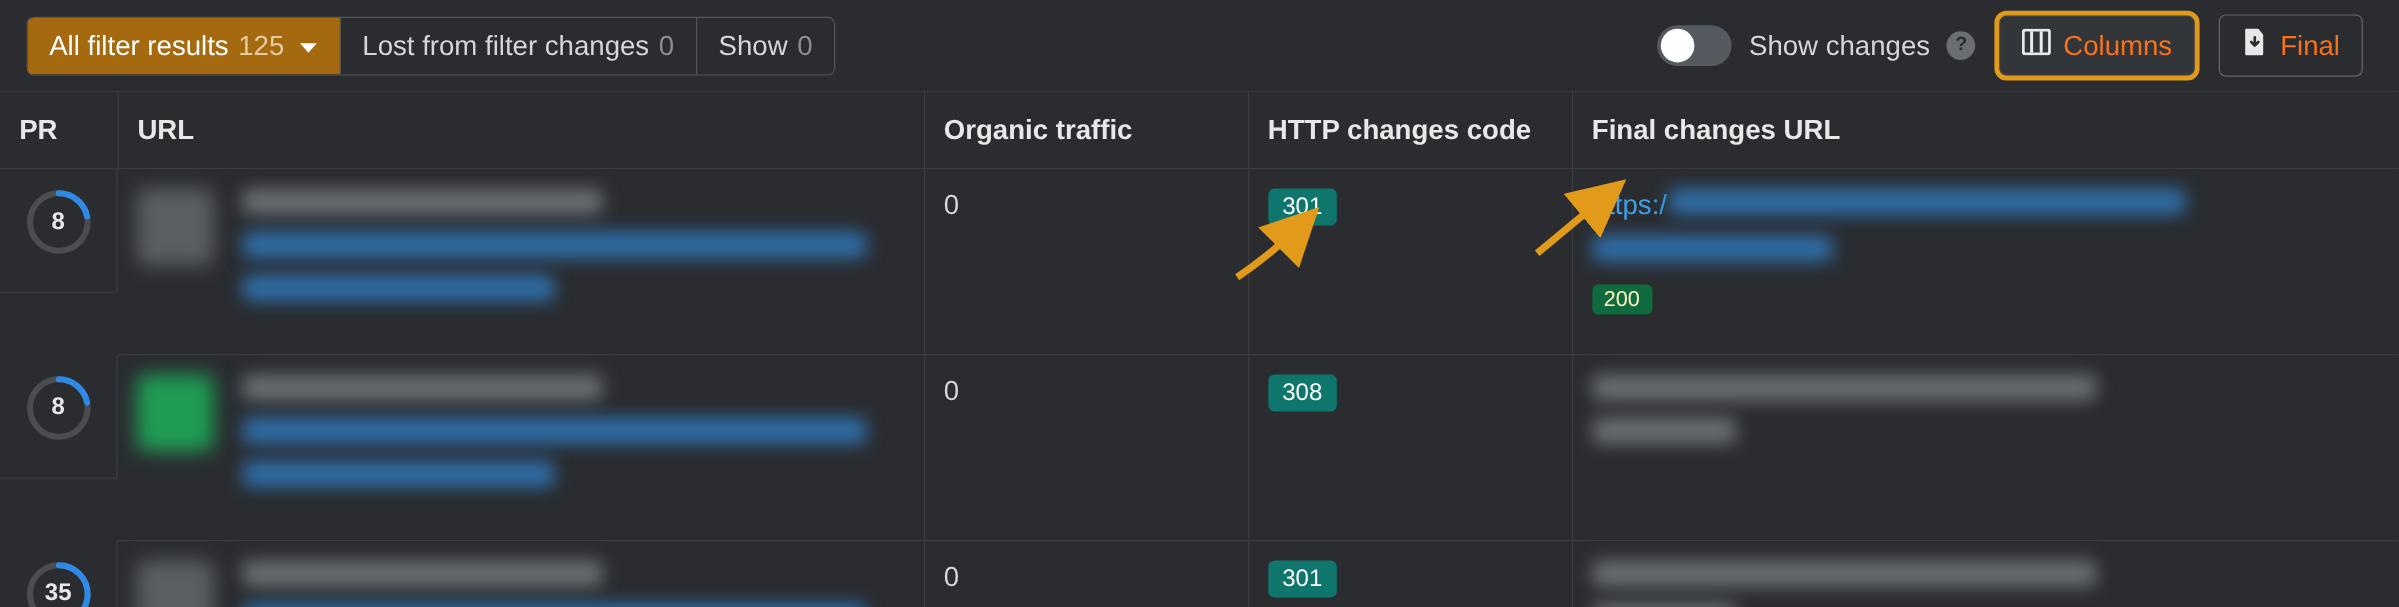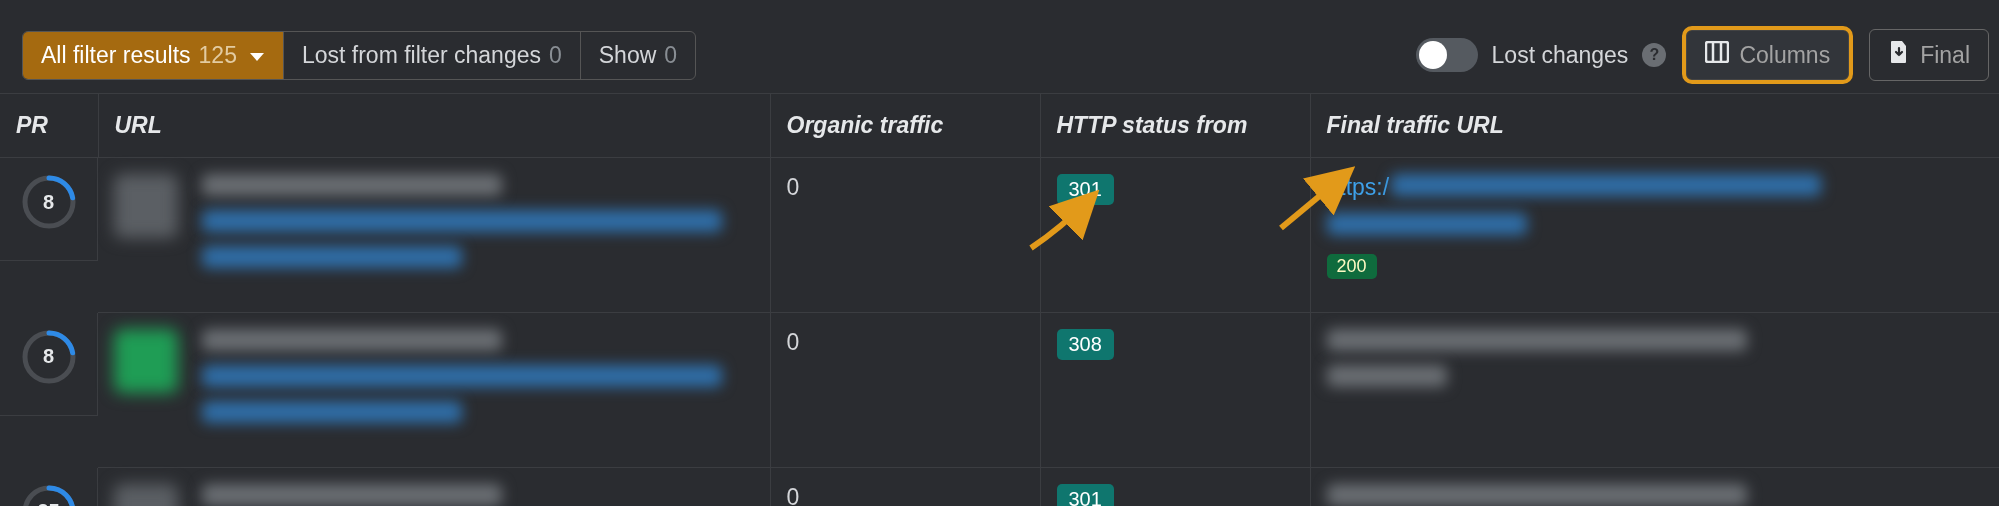--- a/index.html
+++ b/index.html
@@ -2,42 +2,42 @@
 <html><head>
 <meta charset="utf-8">
 <style>
   * { box-sizing: border-box; margin: 0; padding: 0; }
   html, body { width: 1999px; height: 506px; background: #2a2c30; font-family: -apple-system, BlinkMacSystemFont, "Segoe UI", Arial, sans-serif; color: #d4d6d9; overflow: hidden; }
   body { padding: 0; }
 
   .wrap { width: 100%; }
 
   
-  .toolbar { display: flex; align-items: center; padding: 12px 10px 12px 22px; gap: 0; margin-top: 17px; }
+  .toolbar { display: flex; align-items: center; padding: 12px 30px 12px 22px; gap: 0; }
   .tabs { display: flex; border: 1px solid #555; border-radius: 6px; overflow: hidden; }
   .tab { padding: 10px 18px; font-size: 23px; color: #d4d6d9; display: flex; align-items: center; gap: 8px; border-right: 1px solid #555; cursor: pointer; }
   .tab:last-child { border-right: none; }
   .tab.active { background: #a56a10; color: #fff; }
   .tab .count { color: #eeddbb; opacity: .85; font-weight: 400; }
   .tab:not(.active) .count { color: #9aa0a6; }
   .tab .caret { margin-left: 4px; }
 
   .toolbar-right { margin-left: auto; display: flex; align-items: center; gap: 20px; }
   .toggle-wrap { display: flex; align-items: center; gap: 14px; }
   .switch { width: 62px; height: 34px; background: #555a60; border-radius: 20px; position: relative; cursor: pointer; }
   .switch .knob { position: absolute; top: 3px; left: 3px; width: 28px; height: 28px; background: #fff; border-radius: 50%; }
   .toggle-label { font-size: 23px; color: #d4d6d9; }
   .help { width: 24px; height: 24px; border-radius: 50%; background: #6a6e73; color: #2a2c30; display: flex; align-items: center; justify-content: center; font-size: 16px; font-weight: 700; }
 
-  .btn { display: flex; align-items: center; gap: 10px; border: 1px solid #666; border-radius: 6px; padding: 10px 18px; font-size: 23px; color: #a3a3a3; cursor: pointer; background: transparent; }
+  .btn { display: flex; align-items: center; gap: 10px; border: 1px solid #666; border-radius: 6px; padding: 10px 18px; font-size: 23px; color: #f97316; cursor: pointer; background: transparent; }
   .btn.highlight { outline: 4px solid #e29a1a; outline-offset: 0; border-color: #444; background: #32353a; }
 
   
   .table { width: 100%; border-collapse: collapse; }
-  .table thead th { text-align: left; font-weight: 600; font-size: 23px; color: #e6e8ea; padding: 18px 16px; border-top: 1px solid #3b3d41; border-bottom: 1px solid #3b3d41; border-right: 1px solid #3b3d41; background: #2a2c30; font-style: italic; }
+  .table thead th { text-align: left; font-weight: 600; font-size: 23px; color: #e6e8ea; padding: 18px 16px; border-top: 1px solid #3b3d41; border-bottom: 1px solid #3b3d41; border-right: 1px solid #3b3d41; background: #2a2c30; }
   .table thead th:last-child { border-right: none; }
   .table tbody td { vertical-align: top; padding: 16px 16px 30px 16px; border-right: 1px solid #3b3d41; border-bottom: 1px solid #3b3d41; font-size: 23px; color: #d4d6d9; }
   .table tbody td:last-child { border-right: none; }
   .col-pr { width: 98px; }
   .col-url { width: 672px; }
   .col-traffic { width: 270px; }
   .col-status { width: 270px; }
   .col-redirect { }
 
   
@@ -96,21 +96,21 @@
         <span>Show</span>
         <span class="count">0</span>
       </div>
     </div>
 
     <div class="toolbar-right">
       <div class="toggle-wrap">
         <div class="switch">
             <div class="knob"></div>
           </div>
-        <span class="toggle-label">Lost changes</span>
+        <span class="toggle-label">Show changes</span>
         <span class="help">?</span>
       </div>
       <div class="btn highlight">
         <span>
           <svg width="24" height="22" viewBox="0 0 24 22">
               <rect x="1" y="1" width="22" height="20" rx="2" fill="none" stroke="#e6e8ea" stroke-width="2.5"></rect>
               <line x1="8" y1="2" x2="8" y2="20" stroke="#e6e8ea" stroke-width="2.5"></line>
               <line x1="16" y1="2" x2="16" y2="20" stroke="#e6e8ea" stroke-width="2.5"></line>
             </svg>
         </span>
@@ -127,22 +127,22 @@
       </div>
     </div>
   </div>
 
   <table class="table">
     <thead>
       <tr>
         <th class="col-pr">PR</th>
         <th class="col-url">URL</th>
         <th class="col-traffic">Organic traffic</th>
-        <th class="col-status">HTTP status from</th>
-        <th class="col-redirect">Final traffic URL</th>
+        <th class="col-status">HTTP changes code</th>
+        <th class="col-redirect">Final changes URL</th>
       </tr>
     </thead>
     <tbody id="tbody">
         <tr>
           <td class="pr-cell">
     <div class="pr-circle">
       <svg width="56" height="56">
         <circle cx="28" cy="28" r="24" stroke="#4a4d52" stroke-width="5" fill="none"></circle>
         <circle cx="28" cy="28" r="24" stroke="#2e8ae6" stroke-width="5" fill="none" stroke-dasharray="33.17521842190821 150.79644737231007" stroke-linecap="round"></circle>
       </svg>

